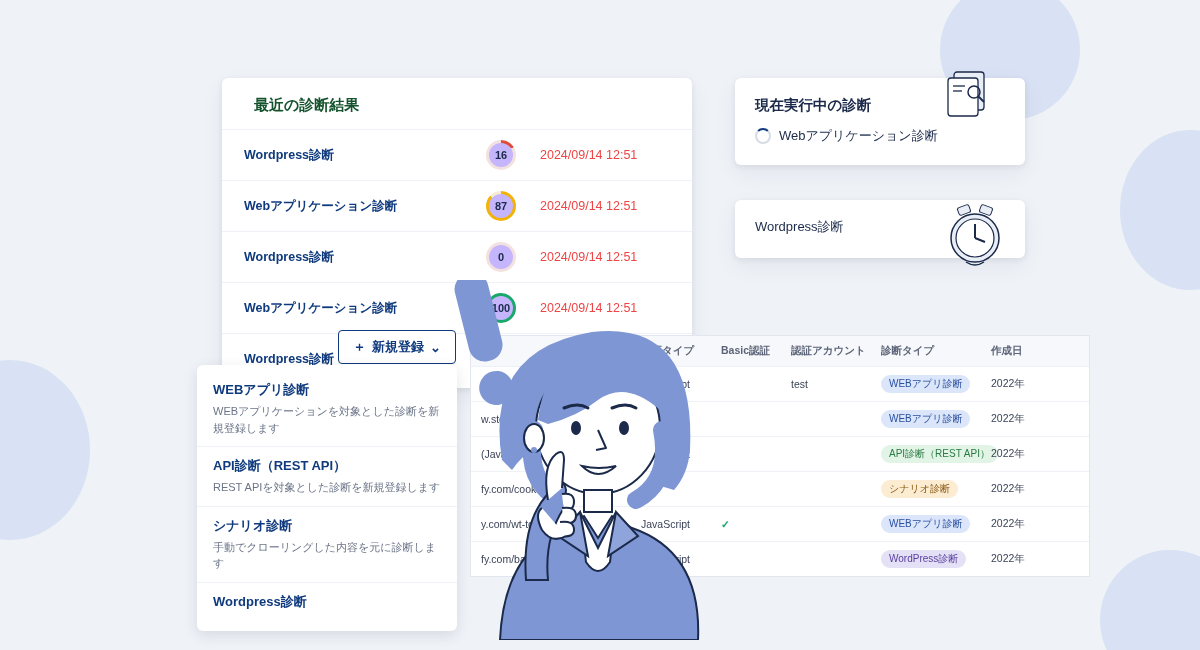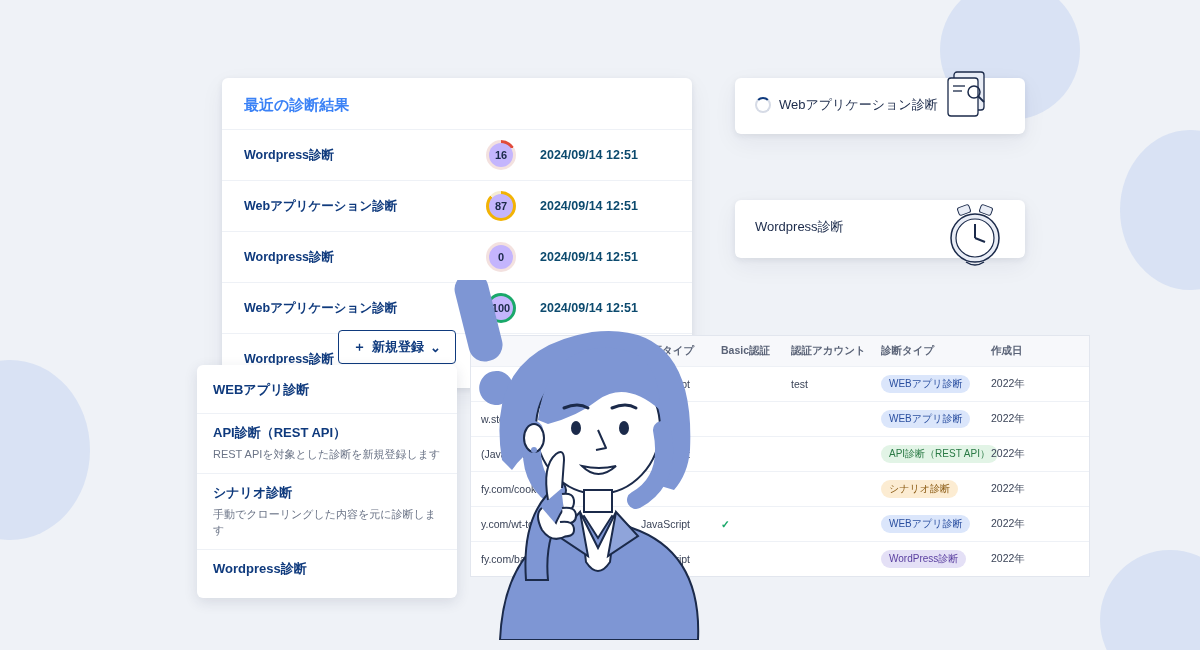--- a/index.html
+++ b/index.html
@@ -20,37 +20,37 @@
 
   
   .card {
     position:absolute;
     background:#fff;
     border-radius:6px;
     box-shadow:0 2px 6px rgba(30,40,70,.08),0 8px 24px rgba(30,40,70,.06);
   }
   .recent { top:78px; left:222px; width:470px; padding:18px 0 4px; }
   .recent h2 {
-    font-size:15px; font-weight:700; color:#3b82f6; padding:0 22px 14px;
+    font-size:15px; font-weight:700; color:#14532d; padding:0 32px 14px;
   }
   .row {
     display:flex; align-items:center; justify-content:space-between;
     padding:10px 22px; border-top:1px solid #eef1f6; font-size:12.5px;
   }
   .row .name { color:#0f3a7d; font-weight:700; flex:1; }
   .row .score {
     width:30px; height:30px; border-radius:50%;
     display:flex; align-items:center; justify-content:center;
     font-size:11px; font-weight:700; color:#1b2a4a; position:relative;
     margin:0 24px 0 8px;
   }
   .row .score::before{
     content:""; position:absolute; inset:0; border-radius:50%;
   }
-  .row .date { color:#0c4a6e; font-weight:700; width:130px; text-align:left; }
+  .row .date { color:#ef4444; font-weight:400; width:130px; text-align:left; }
   
   .ring-low::before    { background:conic-gradient(#e14b3b 0 58deg,#f3e1df 58deg 360deg); }
   .ring-mid::before    { background:conic-gradient(#f2b305 0 313deg,#f5ecd2 313deg 360deg); }
   .ring-zero::before   { background:conic-gradient(#f3e1df 0 360deg); }
   .ring-full::before   { background:conic-gradient(#1aa86a 0 360deg); }
   .ring-inner { position:absolute; inset:3px; background:#c4b5fd; border-radius:50%; display:flex; align-items:center; justify-content:center; }
 
   
   .side { top:78px; right:175px; width:290px; padding:18px 20px 20px; }
   .side2{ top:200px; right:175px; width:290px; padding:18px 20px 22px; }
@@ -154,20 +154,21 @@
         <span class="name">Wordpress診断</span>
         <span class="score ring-full">
           <span class="ring-inner">100</span>
         </span>
         <span class="date">2024/09/14 12:51</span>
       </div>
     </div>
 </div>
 
 <div class="card side">
+  <h3>現在実行中の診断</h3>
   <div class="running">
     <span class="spin-icon"></span>
     <span>Webアプリケーション診断</span>
   </div>
 </div>
 
 <div class="card side2">
   <div class="sched">Wordpress診断</div>
 </div>
 
@@ -252,20 +253,21 @@
 
 <div class="new-wrap">
   <button class="new-btn">
     <span class="plus-icon">＋</span>
     <span>新規登録</span>
     <span class="chev-icon">⌄</span>
   </button>
   <div class="menu" id="new-menu">
       <div class="item">
         <div class="t">WEBアプリ診断</div>
+        <div class="d">WEBアプリケーションを対象とした診断を新規登録します</div>
       </div>
       <div class="item">
         <div class="t">API診断（REST API）</div>
         <div class="d">REST APIを対象とした診断を新規登録します</div>
       </div>
       <div class="item">
         <div class="t">シナリオ診断</div>
         <div class="d">手動でクローリングした内容を元に診断します</div>
       </div>
       <div class="item">

